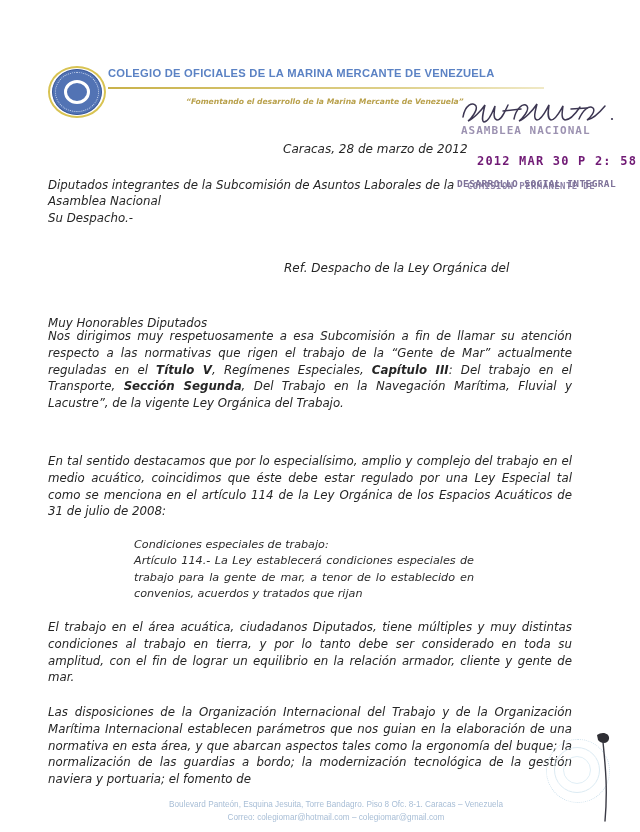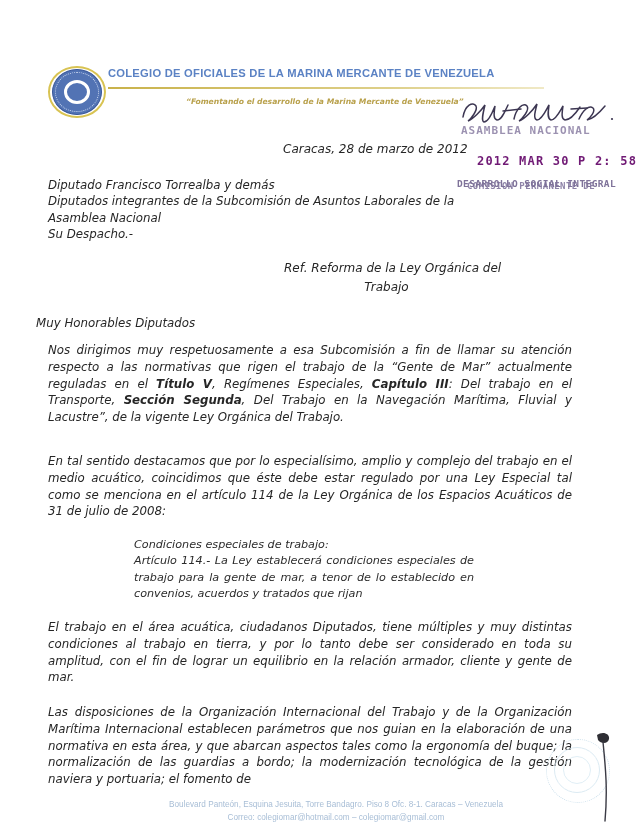--- a/index.html
+++ b/index.html
@@ -199,33 +199,33 @@
     font-size: 12px;
     line-height: 19px;
     text-align: justify;
   }
   .ref-line .ref-second {
     display: block;
     text-align: center;
     width: 205px;
   }
   .salutation {
-    left: 36px;
+    left: 48px;
     top: 276px;
     font-size: 11.8px;
   }
   .para {
     left: 48px;
     width: 524px;
     text-align: justify;
     font-size: 11.8px;
     line-height: 16.8px;
   }
   .para b { font-weight: bold; }
-  .p1 { top: 303px; }
+  .p1 { top: 289px; }
   .p2 { top: 414px; }
   .quote {
     left: 134px;
     top: 498px;
     width: 340px;
     font-size: 11.2px;
     line-height: 16.4px;
     text-align: justify;
     color: #2b2b2b;
   }
@@ -332,29 +332,27 @@
     <div class="stamp-comision-1">COMISION PERMANENTE DE</div>
 
     <div class="stamp-comision-2">DESARROLLO SOCIAL INTEGRAL</div>
   </div>
 
   <div class="doc-body">
 
     <div class="txt date-line">Caracas, 28 de marzo de 2012</div>
 
     <div class="txt addressee">
-      <div>Diputado Francisco Torrealba y demás</div>
       <div>Diputados integrantes de la Subcomisión de Asuntos Laborales de la</div>
       <div>Asamblea Nacional</div>
       <div>Su Despacho.-</div>
     </div>
 
     <div class="txt ref-line">
-      <span>Ref.  Reforma  de  la  Ley  Orgánica  del</span>
-      <span class="ref-second">Trabajo</span>
+      <span>Ref.  Despacho  de  la  Ley  Orgánica  del</span>
     </div>
 
     <div class="txt salutation">Muy Honorables Diputados</div>
 
     <div class="txt para p1">
       <span>Nos dirigimos muy respetuosamente a esa Subcomisión a fin de llamar su atención respecto a las normativas que rigen el trabajo de la “Gente de Mar” actualmente reguladas en el </span><b>Título V</b><span>, Regímenes Especiales, </span><b>Capítulo III</b><span>: Del trabajo en el Transporte, </span><b>Sección Segunda</b><span>, Del Trabajo en la Navegación Marítima, Fluvial y Lacustre”, de la vigente Ley Orgánica del Trabajo.</span>
     </div>
 
     <div class="txt para p2">En tal sentido destacamos que por lo especialísimo, amplio y complejo del trabajo en el medio acuático, coincidimos que éste debe estar regulado por una Ley Especial tal como se menciona en el artículo 114 de la Ley Orgánica de los Espacios Acuáticos de 31 de julio de 2008:</div>
 

